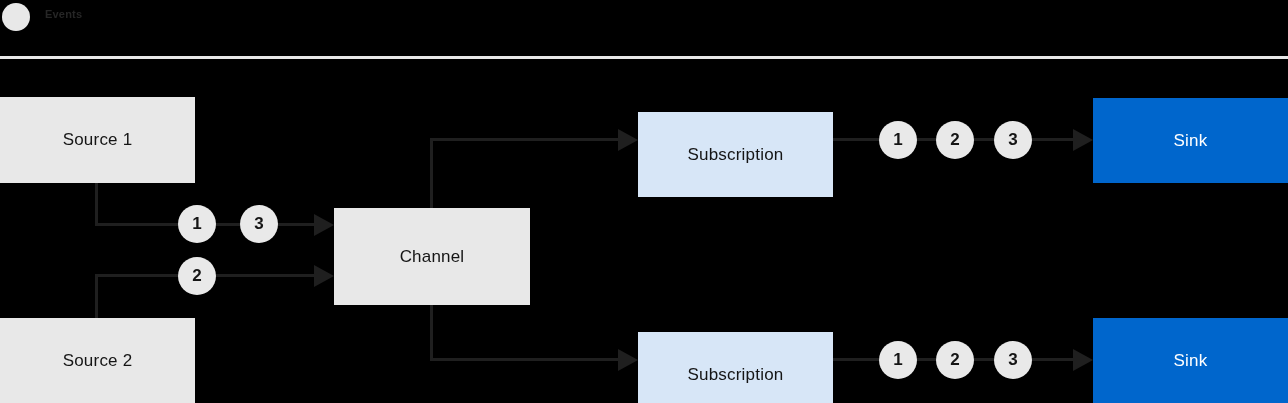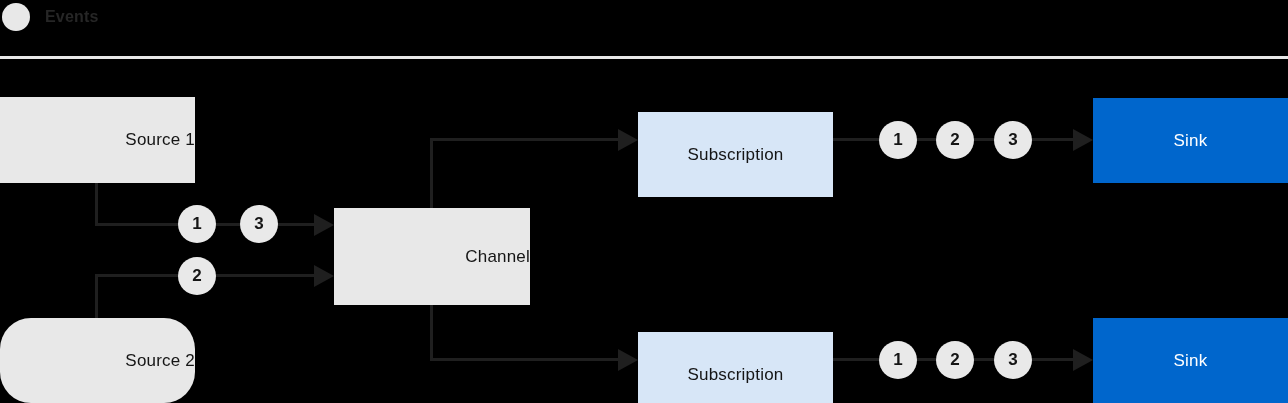--- a/index.html
+++ b/index.html
@@ -14,42 +14,42 @@
   }
 
   
   .legend-circle {
     position: absolute; left: 2px; top: 3px;
     width: 28px; height: 28px; border-radius: 50%;
     background: var(--node-gray, #e8e8e8);
   }
   .legend-label {
     position: absolute; left: 45px; top: 8px;
-    font-size: 16px; font-weight: 700; letter-spacing: .2px;
+    font-size: 11px; font-weight: 700; letter-spacing: .2px;
     color: var(--legend-text, #262626);
   }
   .divider {
     position: absolute; left: 0; top: 56px;
     width: 1288px; height: 3px;
     background: var(--node-gray, #e8e8e8);
   }
 
   
   .node {
     position: absolute;
     display: flex; align-items: center; justify-content: center;
     font-size: 17px; color: var(--text-dark, #151515);
     font-weight: 400; letter-spacing: .2px;
   }
-  .node.gray  { background: var(--node-gray, #e8e8e8); justify-content: flex-end; }
+  .node.gray  { background: var(--node-gray, #e8e8e8); }
   .node.lblue { background: var(--node-light-blue, #d7e6f7); margin-top: 14px; }
   .node.blue  { background: var(--node-blue, #0066cc); color: var(--text-light, #fff); font-weight: 400; }
 
   .n-source1   { left: 0;      top: 97px;  width: 195px; height: 86px; }
-  .n-source2   { left: 0;      top: 318px; width: 195px; height: 85px; border-radius: 31px; }
+  .n-source2   { left: 0;      top: 318px; width: 195px; height: 85px; }
   .n-channel   { left: 334px;  top: 208px; width: 196px; height: 97px; }
   .n-sub-top   { left: 638px;  top: 98px;  width: 195px; height: 85px; }
   .n-sub-bot   { left: 638px;  top: 318px; width: 195px; height: 85px; }
   .n-sink-top  { left: 1093px; top: 98px;  width: 195px; height: 85px; }
   .n-sink-bot  { left: 1093px; top: 318px; width: 195px; height: 85px; }
 
   
   .line { position: absolute; background: var(--line, #1f1f1f); }
   .l-v1 { left: 95px;  top: 183px; width: 3px;   height: 42px; }
   .l-h1 { left: 95px;  top: 223px; width: 225px; height: 3px; }

